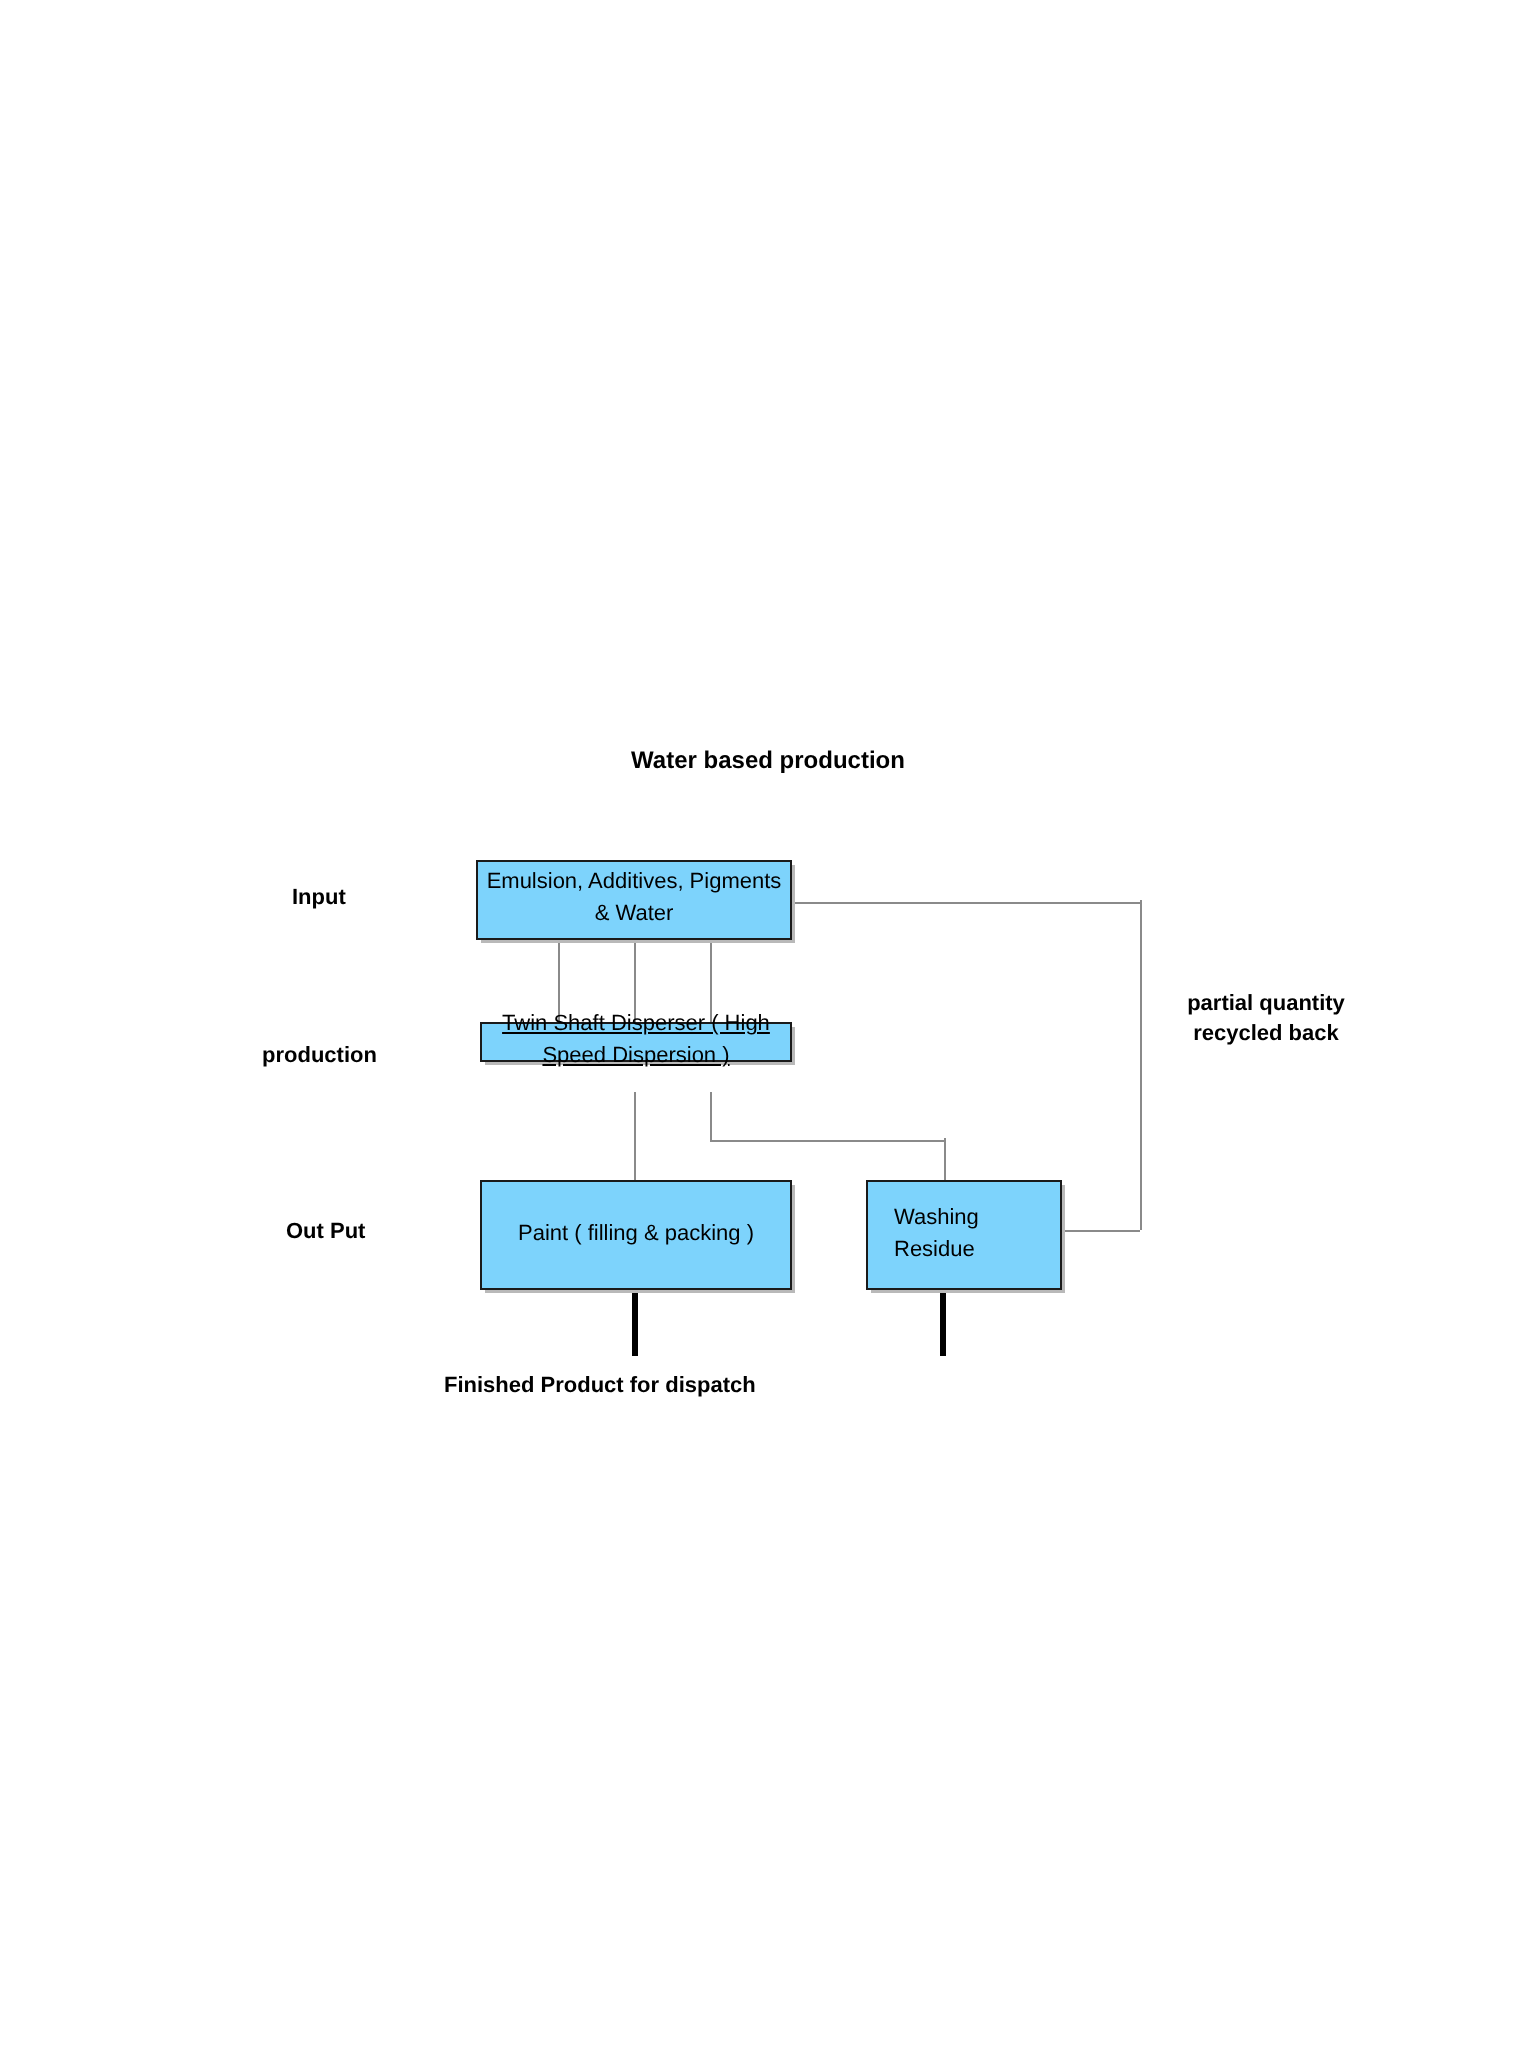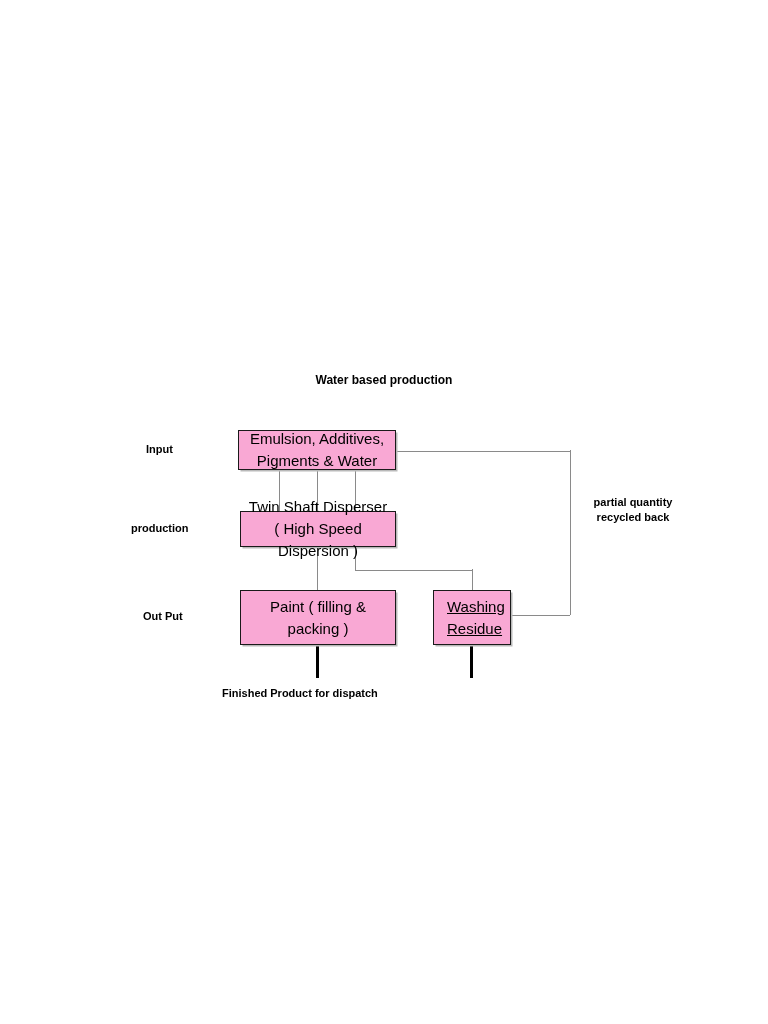--- a/index.html
+++ b/index.html
@@ -54,58 +54,58 @@
     white-space: nowrap;
   }
   .stage-input      { left: 146px; top: 443px; }
   .stage-processing { left: 131px; top: 522px; }
   .stage-output     { left: 143px; top: 610px; }
 
   
   .pbox {
     position: absolute;
     box-sizing: border-box;
-    background: #f9a8d4;
+    background: #7dd3fc;
     border: 1.6px solid #1a1a1a;
     box-shadow: 2px 2px 0 -0.5px #b9b9b9;
     display: flex;
     align-items: center;
-    font-size: 15px;
+    font-size: 11px;
     line-height: 1.45;
     z-index: 3;
   }
   .pbox .ptext { width: 100%; }
 
   .box-input {
     left: 238px;  top: 430px;
     width: 158px; height: 40px;
     justify-content: center;
   }
   .box-input .ptext { text-align: center; padding: 0 4px; }
 
   .box-disperser {
     left: 240px;  top: 511px;
-    width: 156px; height: 36px;
+    width: 156px; height: 20px;
     justify-content: center;
+    text-decoration: underline;
   }
   .box-disperser .ptext { text-align: center; padding: 0 4px; }
 
   .box-paint {
     left: 240px;  top: 590px;
     width: 156px; height: 55px;
     justify-content: center;
     align-items: center;
   }
   .box-paint .ptext { text-align: center; padding: 0 4px; }
 
   .box-washing {
     left: 433px;  top: 590px;
-    width: 78px;  height: 55px;
+    width: 98px;  height: 55px;
     justify-content: flex-end;
-    text-decoration: underline;
   }
   .box-washing .ptext { text-align: left; padding-left: 13px; }
 
   
   .ln {
     position: absolute;
     background: #8a8a8a;
     z-index: 1;
   }
   .ln-v { width: 1.4px; }

